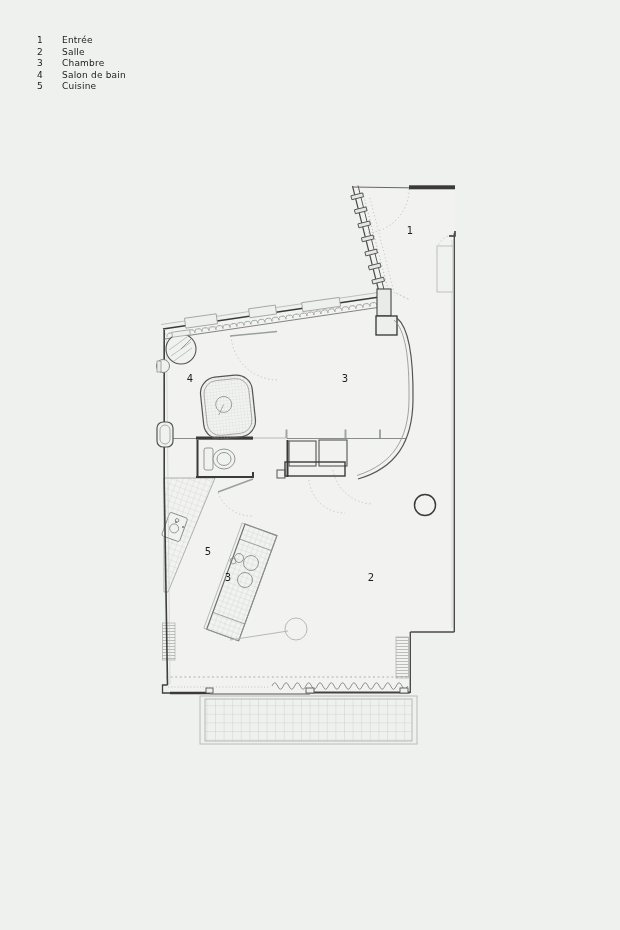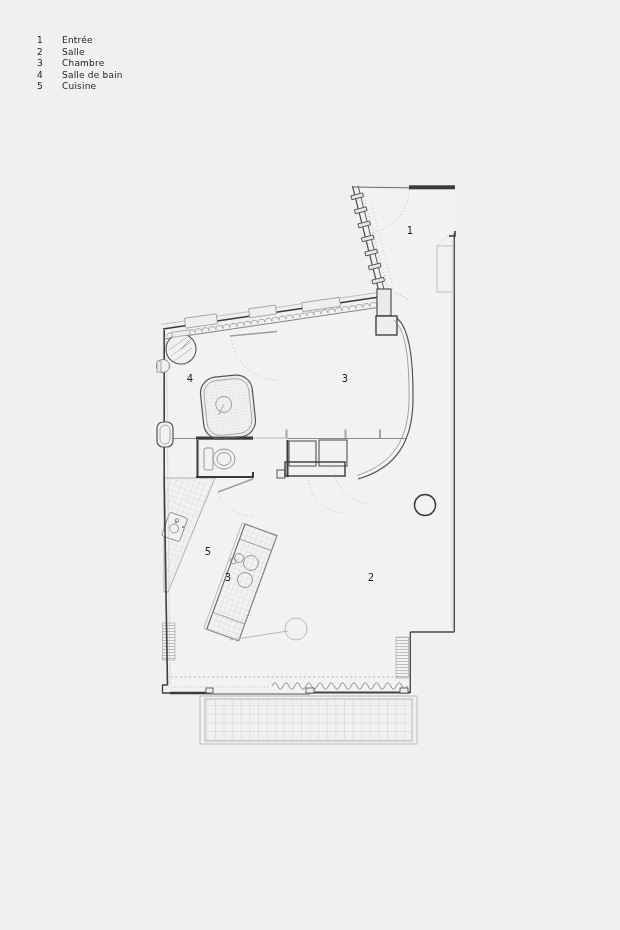--- a/index.html
+++ b/index.html
@@ -34,21 +34,21 @@
     <div class="legend-row">
       <span class="legend-num">2</span>
       <span class="legend-label">Salle</span>
     </div>
     <div class="legend-row">
       <span class="legend-num">3</span>
       <span class="legend-label">Chambre</span>
     </div>
     <div class="legend-row">
       <span class="legend-num">4</span>
-      <span class="legend-label">Salle de bain</span>
+      <span class="legend-label">Salon de bain</span>
     </div>
     <div class="legend-row">
       <span class="legend-num">5</span>
       <span class="legend-label">Cuisine</span>
     </div>
   </div>
 
   <svg class="plan" width="620" height="930" viewBox="0 0 620 930">
     <defs>
       <pattern id="gridT" width="8.6" height="8.6" patternUnits="userSpaceOnUse">

